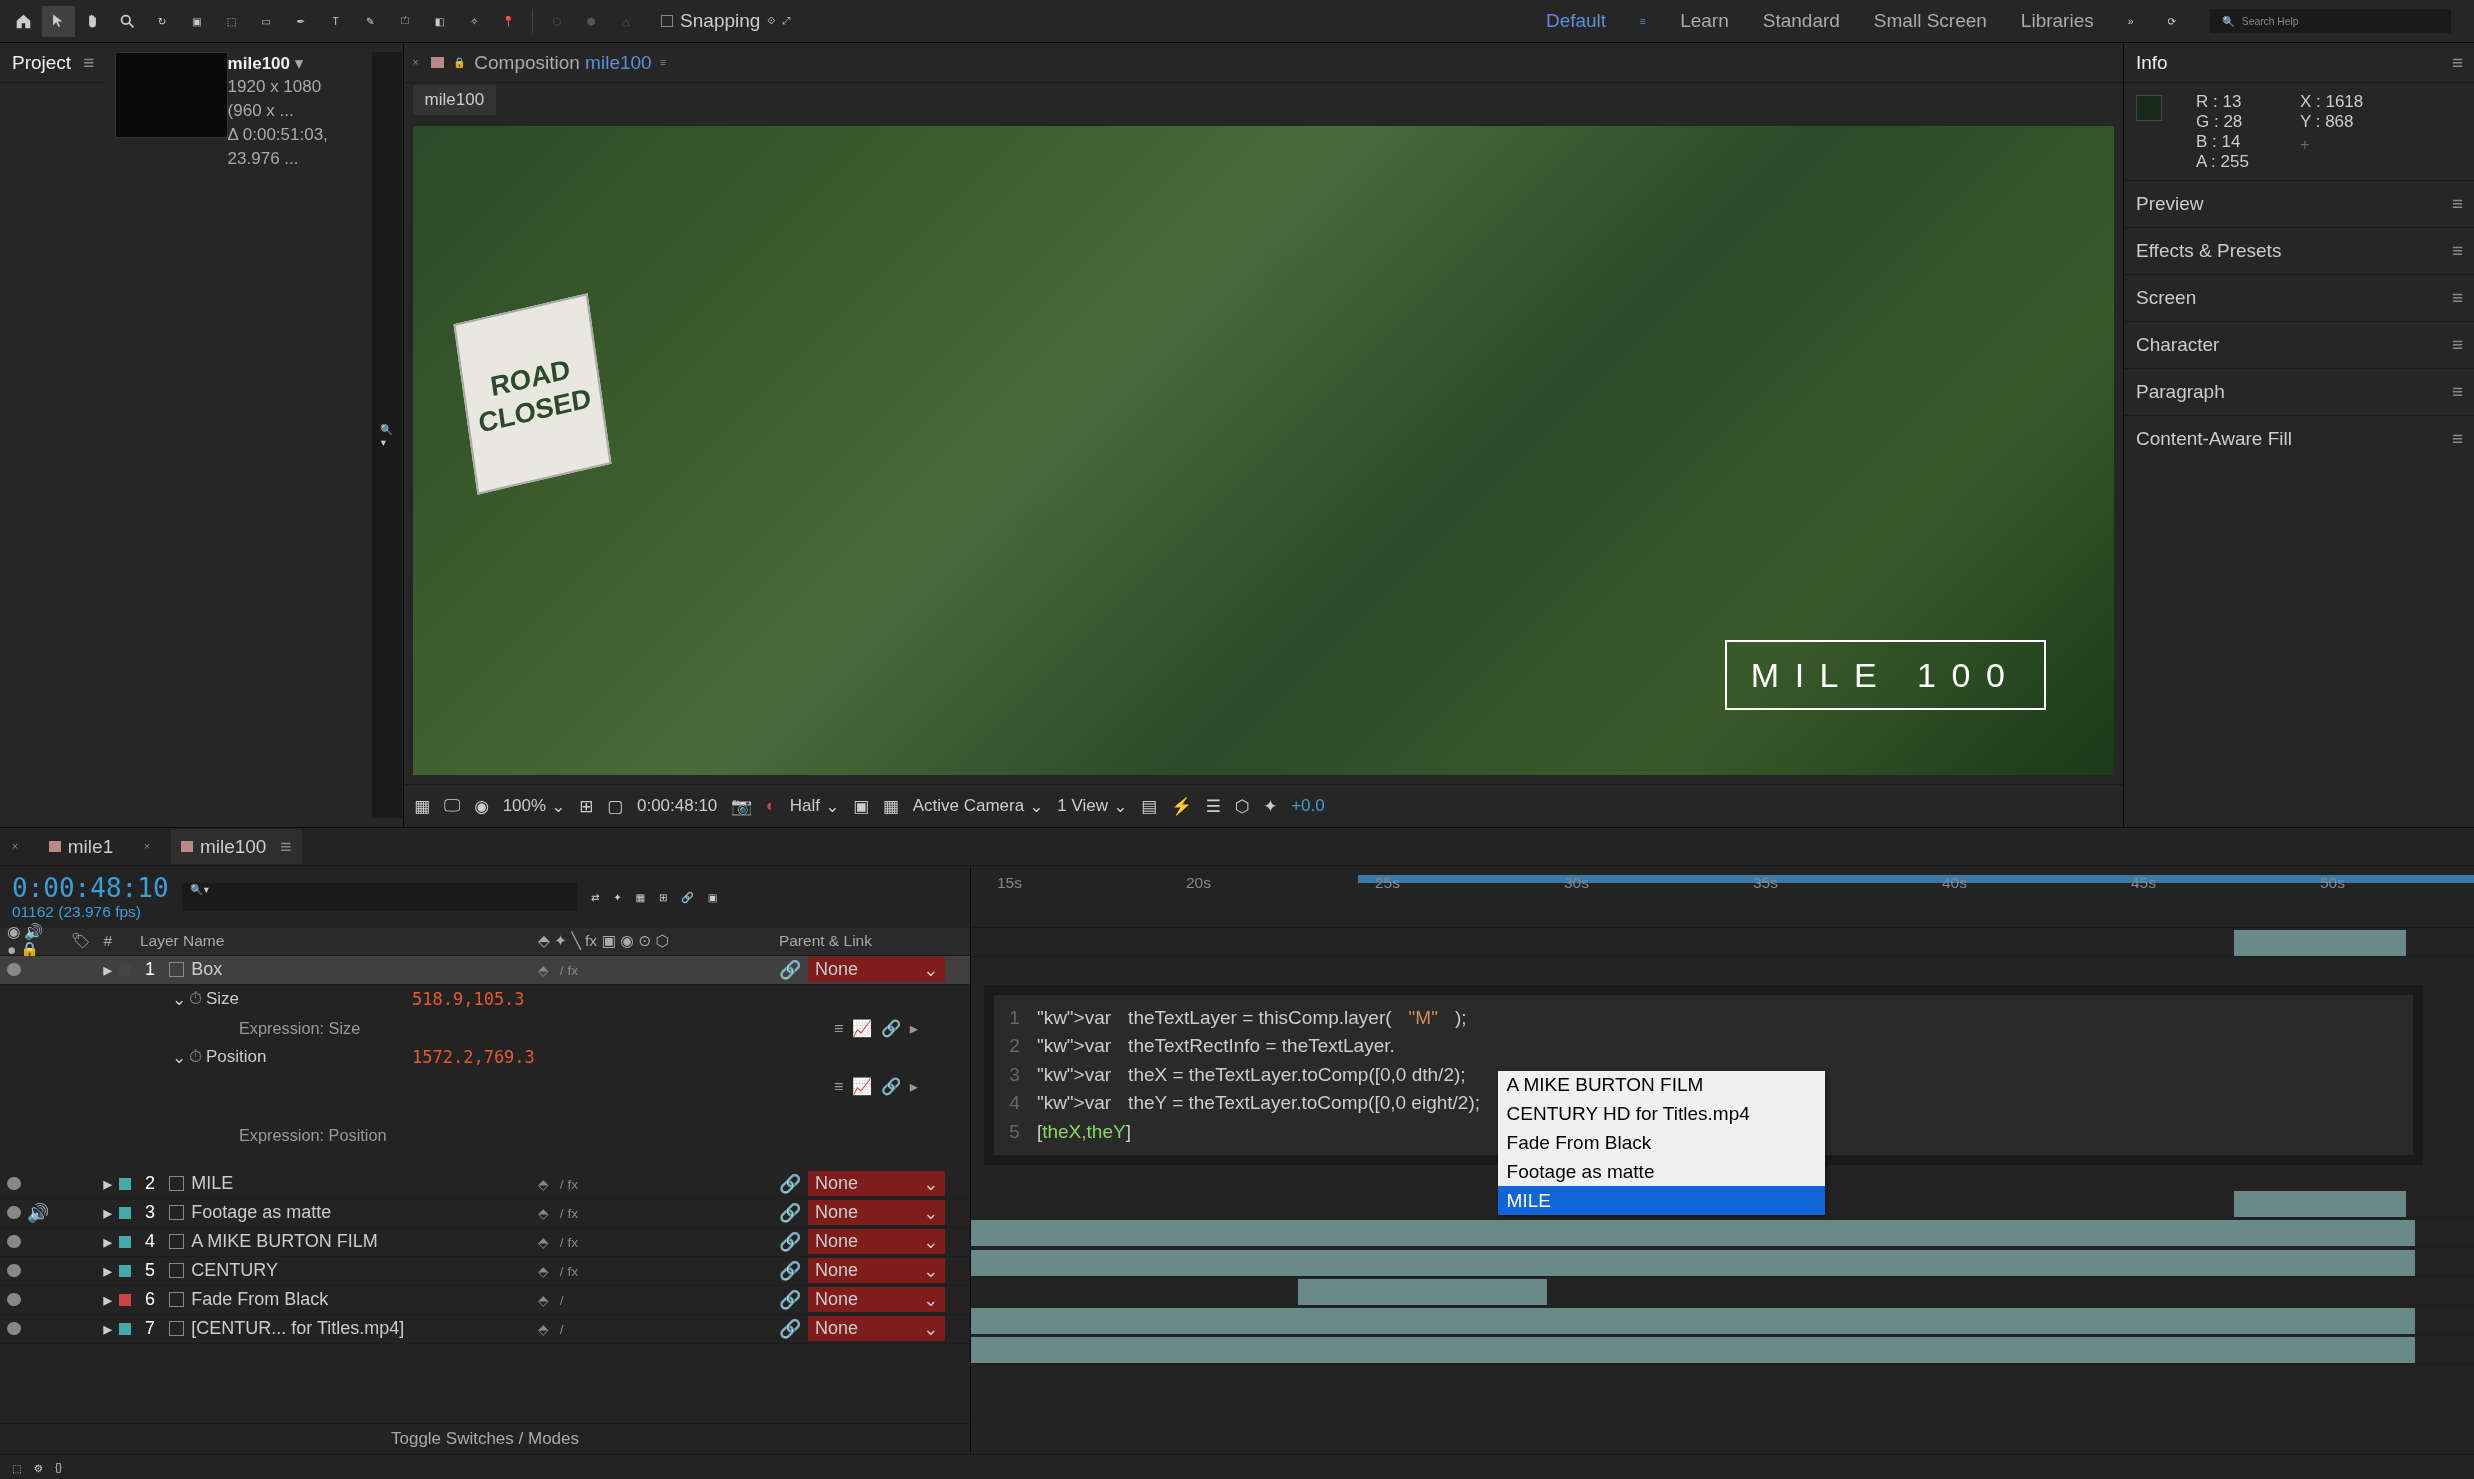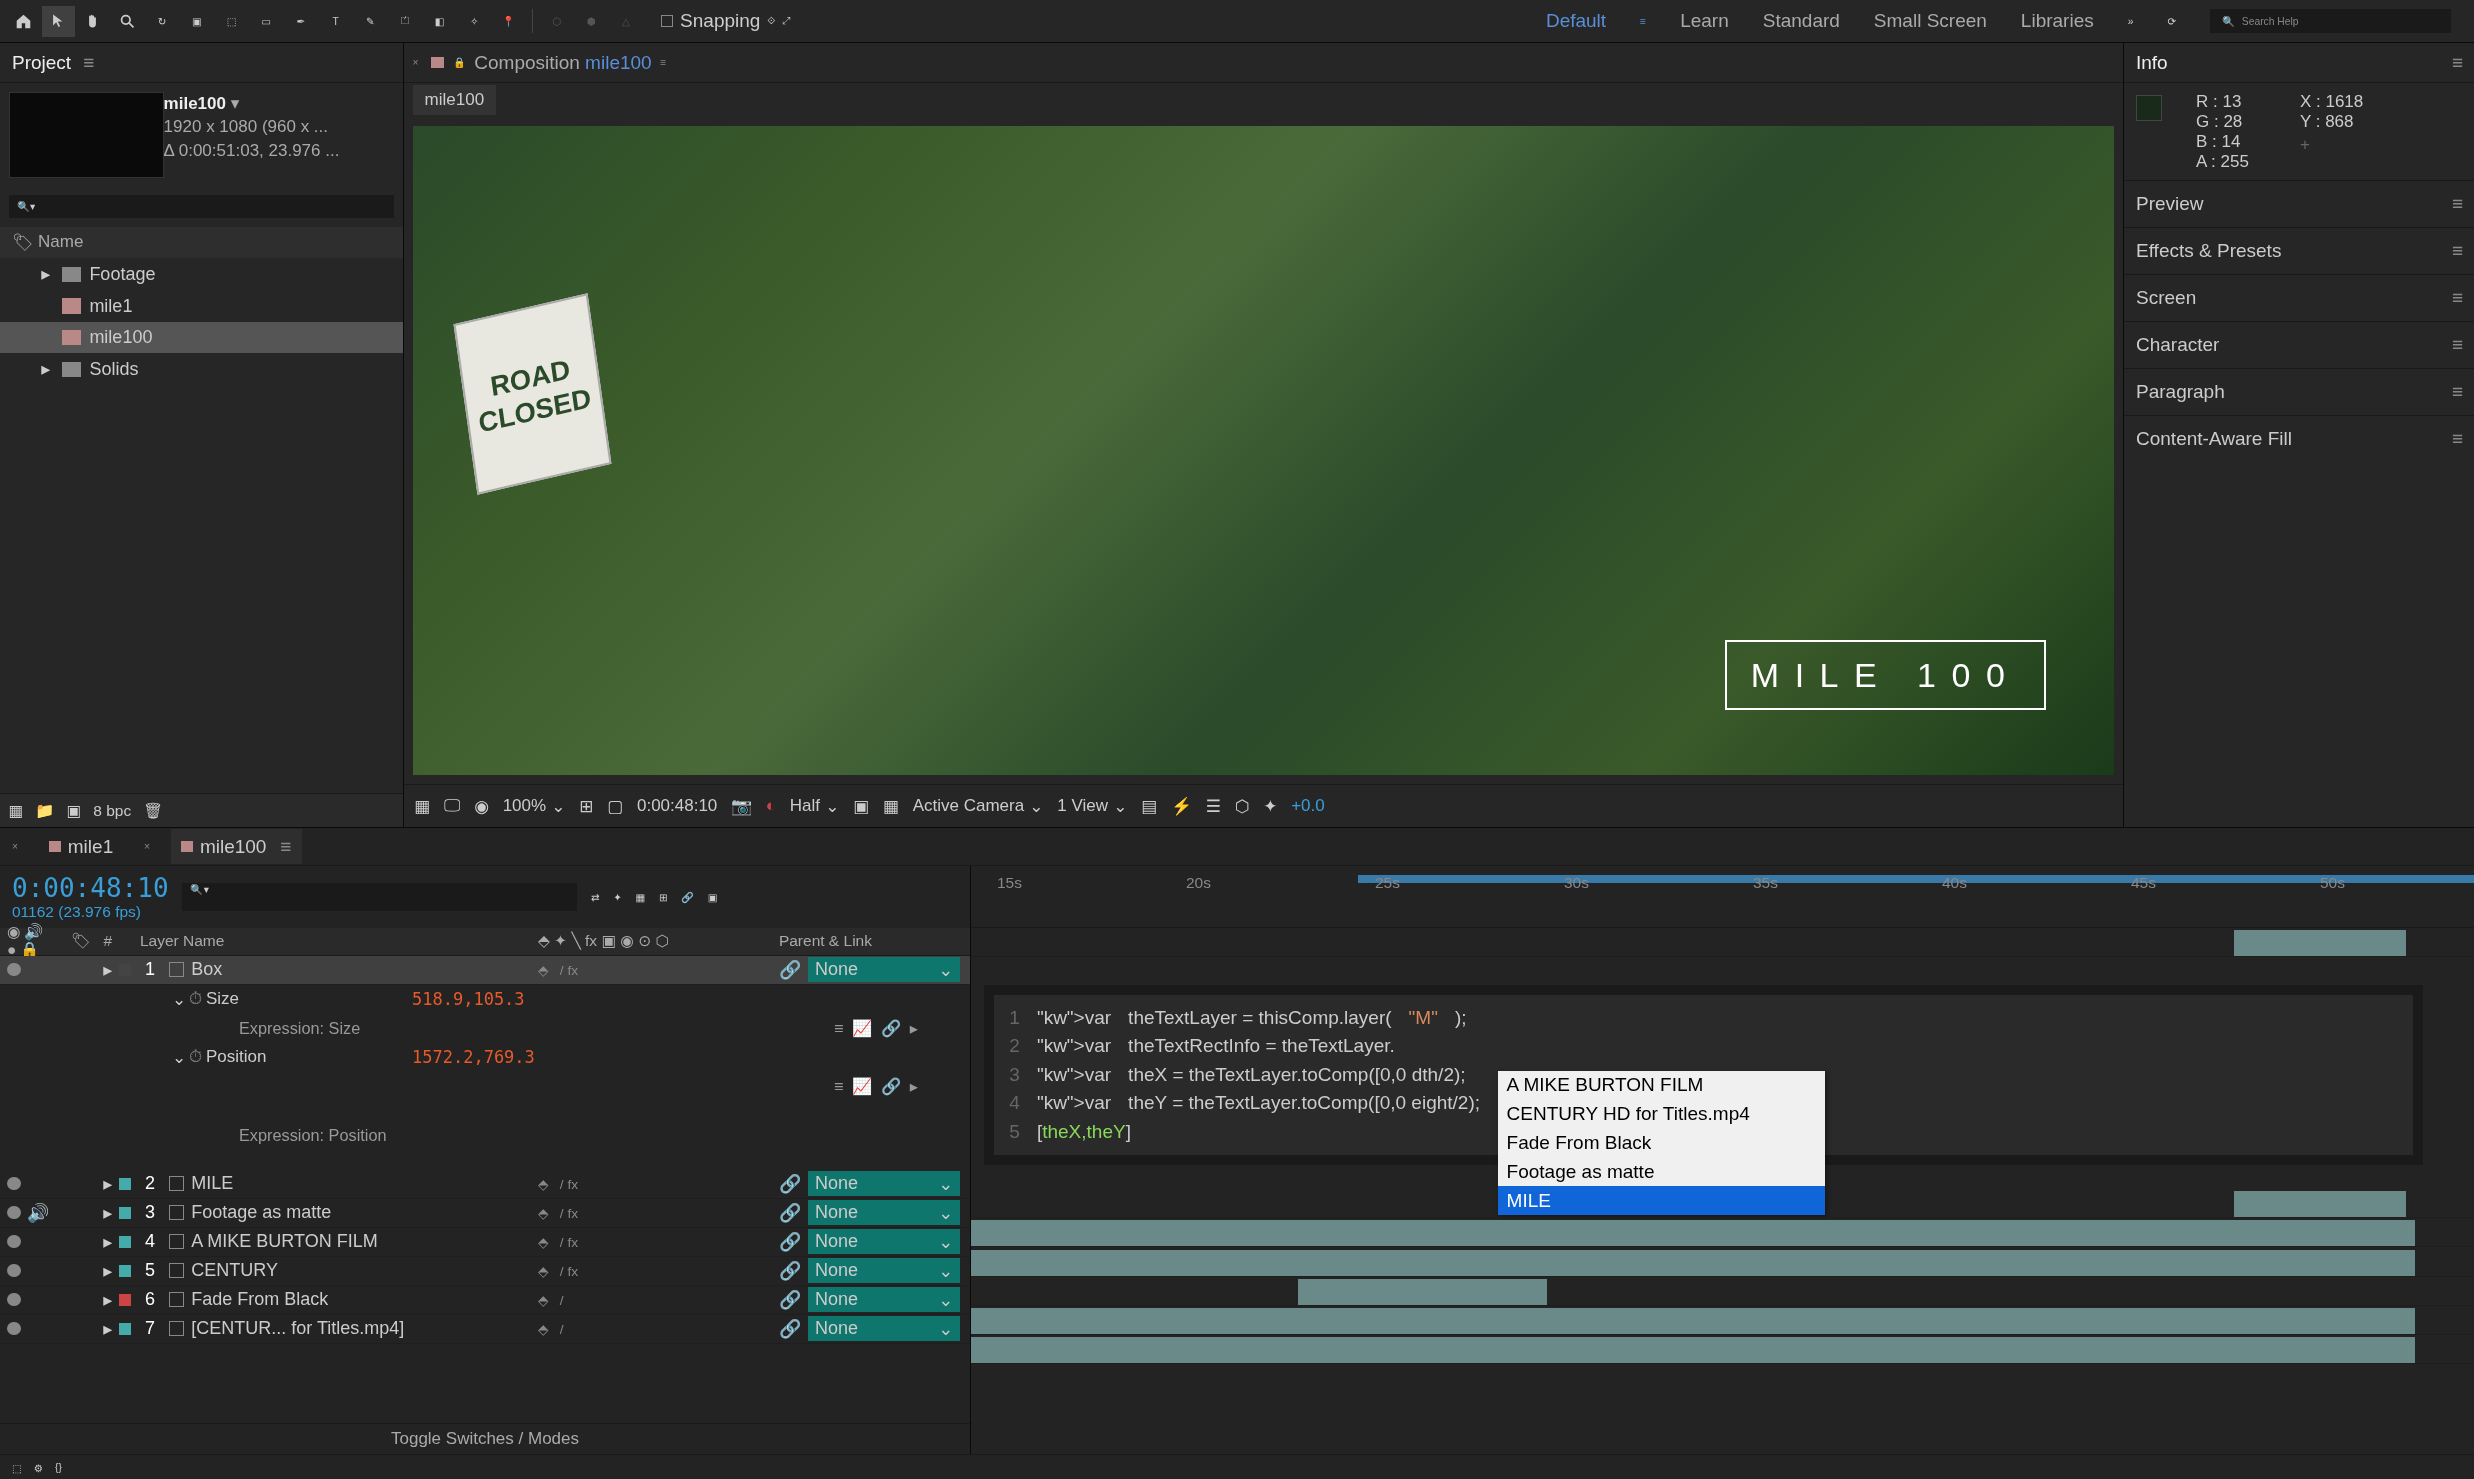--- a/index.html
+++ b/index.html
@@ -13,21 +13,21 @@
 .tool-sep { width: 0.9px; height: 24px; background: #444; margin: 0 5.2px; }
 .snapping-group { display: flex; align-items: center; gap: 6.9px; margin-left: 17px; }
 .checkbox { width: 12px; height: 12px; border: 0.9px solid #888; }
 .workspace-tabs { margin-left: auto; display: flex; align-items: center; gap: 34px; padding-right: 17px; }
 .workspace-tab { color: #aaa; cursor: pointer; font-size: 19px; }
 .workspace-tab.active { color: #5a8fd8; }
 .search-help { display: flex; align-items: center; gap: 6.9px; background: #1a1a1a; padding: 5.2px 12px; width: 241px; }
 
 
 .main { display: flex; flex: 1; min-height: 0; }
-.left-panel { width: 404px; background: #262626; border-right: 0.9px solid #0a0a0a; display: flex; flex-direction: column; }
+.left-panel { width: 404px; background: #262626; border-right: 0.9px solid #0a0a0a; display: flex; flex-direction: row; }
 .center-panel { flex: 1; background: #262626; display: flex; flex-direction: column; min-width: 0; }
 .right-panel { width: 352px; background: #262626; border-left: 0.9px solid #0a0a0a; display: flex; flex-direction: column; }
 
 
 .panel-header { height: 40px; display: flex; align-items: center; padding: 0 12px; font-size: 19px; color: #eee; border-bottom: 0.9px solid #1a1a1a; }
 .panel-header .menu-icon { margin-left: 12px; color: #888; }
 .panel-header.right-align .menu-icon { margin-left: auto; }
 
 
 .project-info { display: flex; padding: 8.6px; gap: 0; }
@@ -82,21 +82,21 @@
 .col-name { flex: 1; }
 .col-switches { width: 241px; }
 .col-parent { width: 198px; }
 
 .layer-row { height: 29px; display: flex; align-items: center; font-size: 18px; border-bottom: 0.9px solid #1e1e1e; }
 .layer-row.selected { background: #404040; }
 .layer-row .col { padding: 0 6.9px; display: flex; align-items: center; gap: 6.9px; }
 .eye-dot { width: 13.7px; height: 13.7px; border-radius: 50%; background: #888; }
 .idx-num { width: 17px; text-align: right; color: #fff; }
 .layer-icon { width: 15.5px; height: 15.5px; border: 0.9px solid #888; }
-.parent-select { background: #0f766e; padding: 1.7px 6.9px; width: 152px; display: flex; align-items: center; justify-content: space-between; }
+.parent-select { background: #7f1d1d; padding: 1.7px 6.9px; width: 137px; display: flex; align-items: center; justify-content: space-between; }
 
 .prop-row { height: 29px; display: flex; align-items: center; font-size: 17px; padding-left: 172px; }
 .prop-row .twisty { width: 17px; }
 .prop-row .stopwatch { width: 17px; color: #888; }
 .prop-row .prop-name { width: 206px; }
 .prop-row .prop-val { color: #e85a2a; font-family: monospace; }
 .expr-row { height: 29px; display: flex; align-items: center; font-size: 16.3px; padding-left: 232px; color: #999; margin-left: 7px; }
 .expr-icons { margin-left: auto; margin-right: 52px; display: flex; gap: 8.6px; }
 
 .timeline-footer { height: 31px; display: flex; align-items: center; justify-content: center; font-size: 17px; color: #aaa; border-top: 0.9px solid #1a1a1a; }

